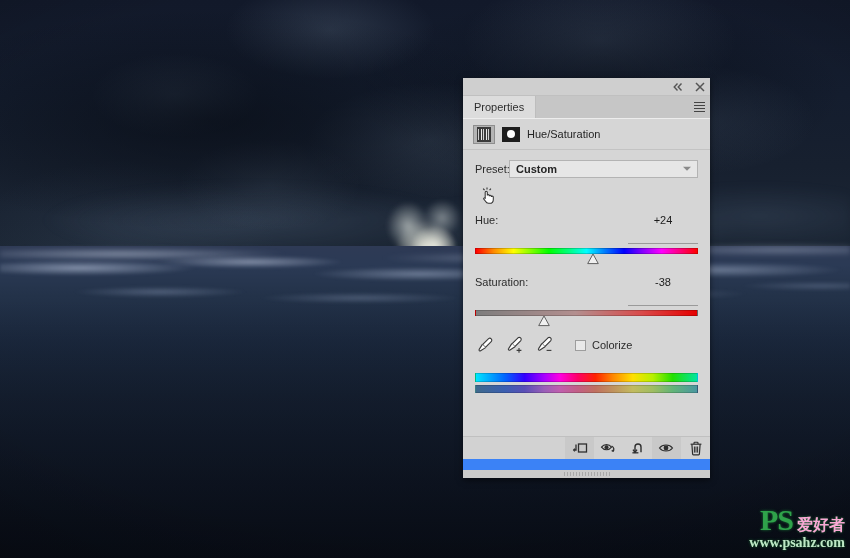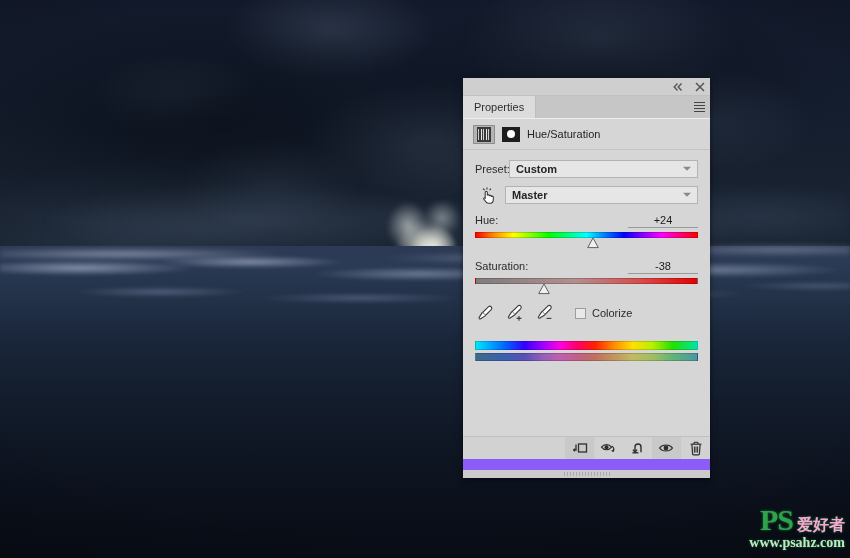--- a/index.html
+++ b/index.html
@@ -151,21 +151,21 @@
     color: #bfe8c6;
     margin-top: 1px;
     text-shadow: 0 0 3px rgba(40,200,80,.5);
   }
 
   
   .ps-panel {
     position: absolute;
     left: 463px; top: 78px;
     width: 247px; height: 400px;
-    background: #8b5cf6;
+    background: #3b82f6;
     box-shadow: 0 2px 6px rgba(0,0,0,.55);
     font-size: 11px;
     color: #2b2b2b;
   }
   .ps-titlebar {
     position: relative;
     height: 17px;
     background: #cfcfcf;
     border-bottom: 1px solid #c0c0c0;
   }
@@ -276,21 +276,21 @@
 
   .slider-block { margin-top: 9px; }
   .slider-head {
     display: flex; align-items: baseline; justify-content: space-between;
   }
   .slider-name { font-size: 11px; color: #2b2b2b; }
   .slider-val {
     font-size: 11px; color: #1c1c1c;
     width: 70px; text-align: center;
     border-bottom: 1px solid #9a9a9a;
-    padding-bottom: 1px;
+    padding-bottom: 17px;
     cursor: text;
   }
   .track-wrap { position: relative; height: 19px; margin-top: 4px; }
   .track {
     position: absolute; left: 0; right: 0; top: 0;
     height: 6px;
     border: 1px solid rgba(0,0,0,.18);
     box-sizing: border-box;
     cursor: pointer;
   }
@@ -485,24 +485,20 @@
               <path d="M5.5 4.2 L4.2 2.6 M8.0 3.4 L8.0 1.6 M10.6 4.2 L11.9 2.7" stroke="#333" stroke-width="1.1" fill="none"></path>
               <path d="M6.2 12.2 V6.3 a1.05 1.05 0 0 1 2.1 0 V9.6
                        a1.0 1.0 0 0 1 2.0 0 V10.3
                        a1.0 1.0 0 0 1 2.0 0 V11.1
                        a1.0 1.0 0 0 1 2.0 0 V13.4
                        c0 2.3 -1.5 3.9 -3.6 3.9
                        h-1.2 c-1.6 0 -2.4 -0.9 -3.0 -2.1
                        L4.6 12.9 a1.0 1.0 0 0 1 1.6 -0.7 Z" fill="#fff" stroke="#333" stroke-width="1.05"></path>
             </svg>
           </div>
-          <div class="select">
-            <span>Master</span>
-            <span class="caret"></span>
-          </div>
         </div>
 
         <div class="slider-block">
           <div class="slider-head">
             <span class="slider-name">Hue:</span>
             <span class="slider-val">+24</span>
           </div>
           <div class="track-wrap">
             <div class="track hue"></div>
             <div class="thumb" style="left:53%">

